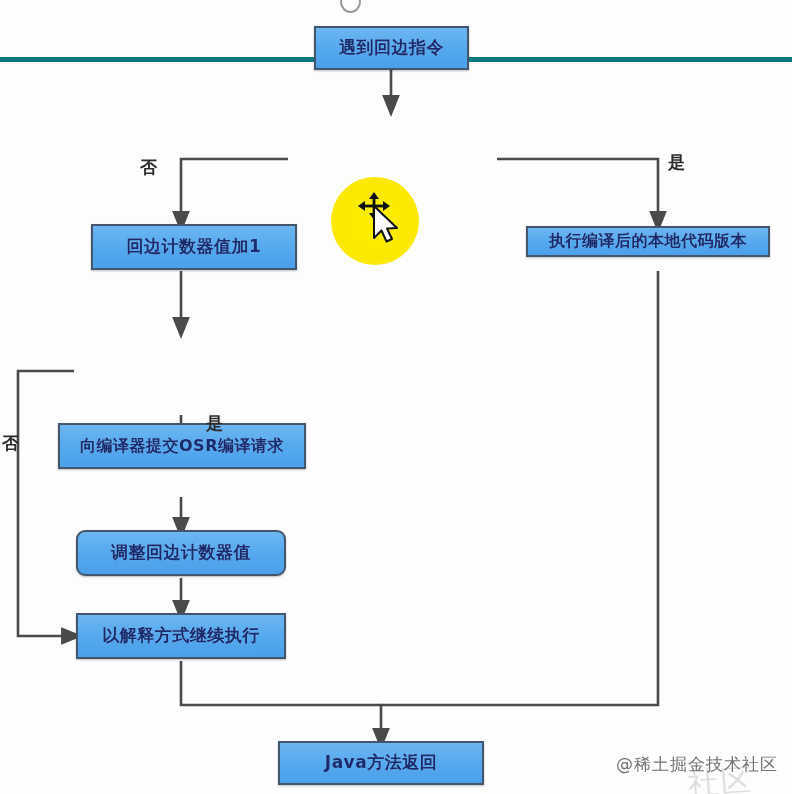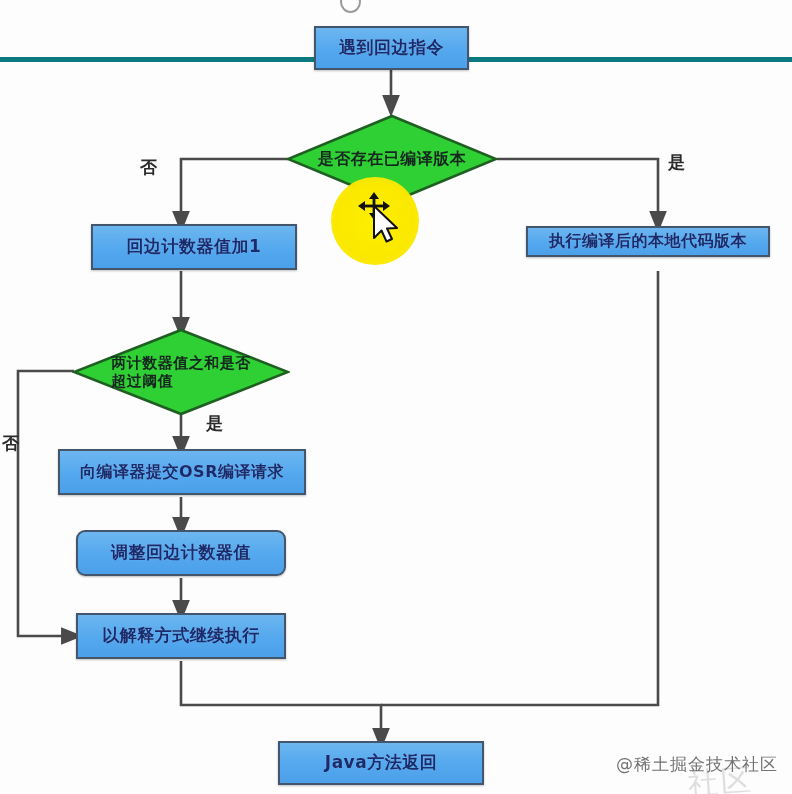--- a/index.html
+++ b/index.html
@@ -168,46 +168,31 @@
       <path d="M181,661 L181,705 L381,705 L381,739" marker-end="url(#arw)"></path>
 
       <path d="M658,271 L658,705 L381,705"></path>
     </g>
   </svg>
 
   <div class="node proc" style="left:314px; top:26px; width:155px; height:44px; font-size:17px;">
     <span class="lbl">遇到回边指令</span>
   </div>
 
-  <div class="node decision" style="left:286px; top:114px; width:212px; height:90px;">
-    <svg class="dia" viewBox="0 0 212 90" preserveAspectRatio="none">
-      <polygon points="106,2 210,45 106,88 2,45" fill="#2fd033" stroke="#1f5f22" stroke-width="2.6"></polygon>
-    </svg>
-    <span class="lbl" style="font-size:16px;">是否存在已编译版本</span>
-  </div>
 
   <div class="node proc" style="left:91px; top:224px; width:206px; height:46px; font-size:17px;">
     <span class="lbl">回边计数器值加1</span>
   </div>
 
   <div class="node proc" style="left:526px; top:226px; width:244px; height:31px; font-size:16px;">
     <span class="lbl">执行编译后的本地代码版本</span>
   </div>
 
-  <div class="node decision" style="left:72px; top:328px; width:218px; height:88px;">
-    <svg class="dia" viewBox="0 0 218 88" preserveAspectRatio="none">
-      <polygon points="109,2 216,44 109,86 2,44" fill="#2fd033" stroke="#1f5f22" stroke-width="2.6"></polygon>
-    </svg>
-    <span class="lbl" style="font-size:15px;">
-      <span>两计数器值之和是否</span><br>
-      <span>超过阈值</span>
-    </span>
-  </div>
-
-  <div class="node proc" style="left:58px; top:449px; width:248px; height:46px; font-size:16px;">
+
+  <div class="node proc" style="left:58px; top:423px; width:248px; height:46px; font-size:16px;">
     <span class="lbl">向编译器提交OSR编译请求</span>
   </div>
 
   <div class="node proc" style="left:76px; top:530px; width:210px; height:46px; font-size:17px;border-radius:9px;">
     <span class="lbl">调整回边计数器值</span>
   </div>
 
   <div class="node proc" style="left:278px; top:741px; width:206px; height:44px; font-size:17px;">
     <span class="lbl">Java方法返回</span>
   </div>

